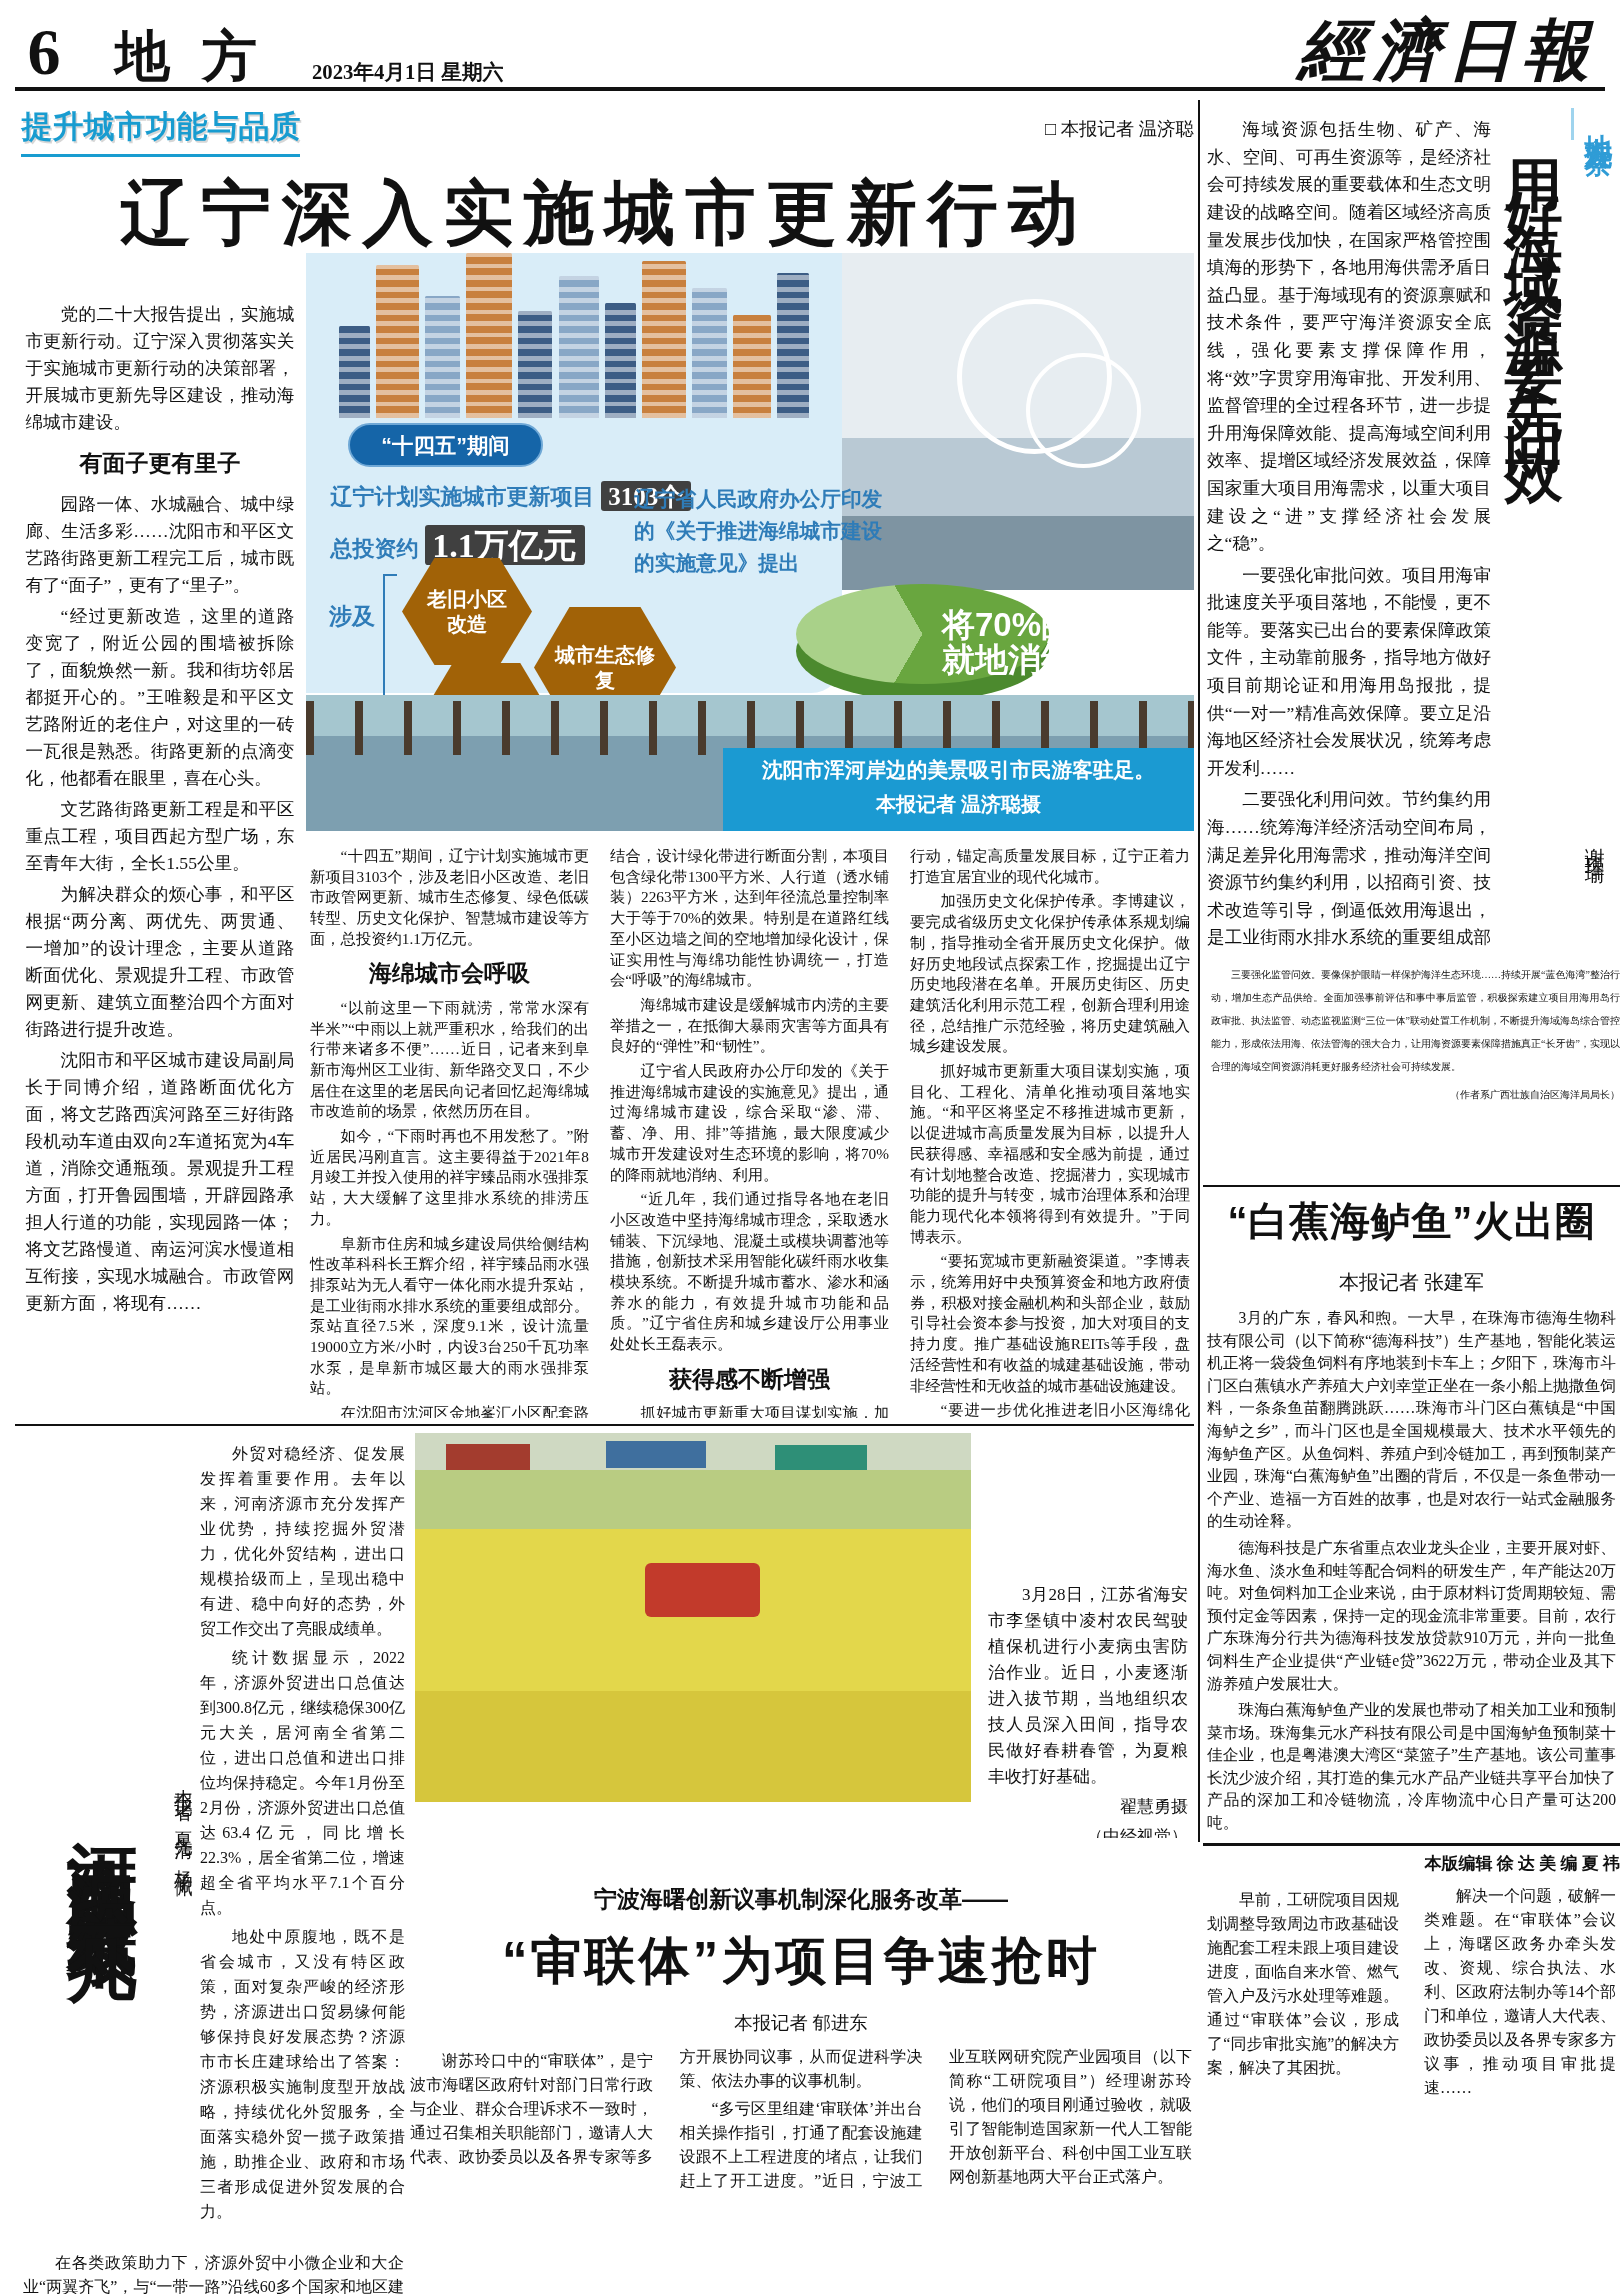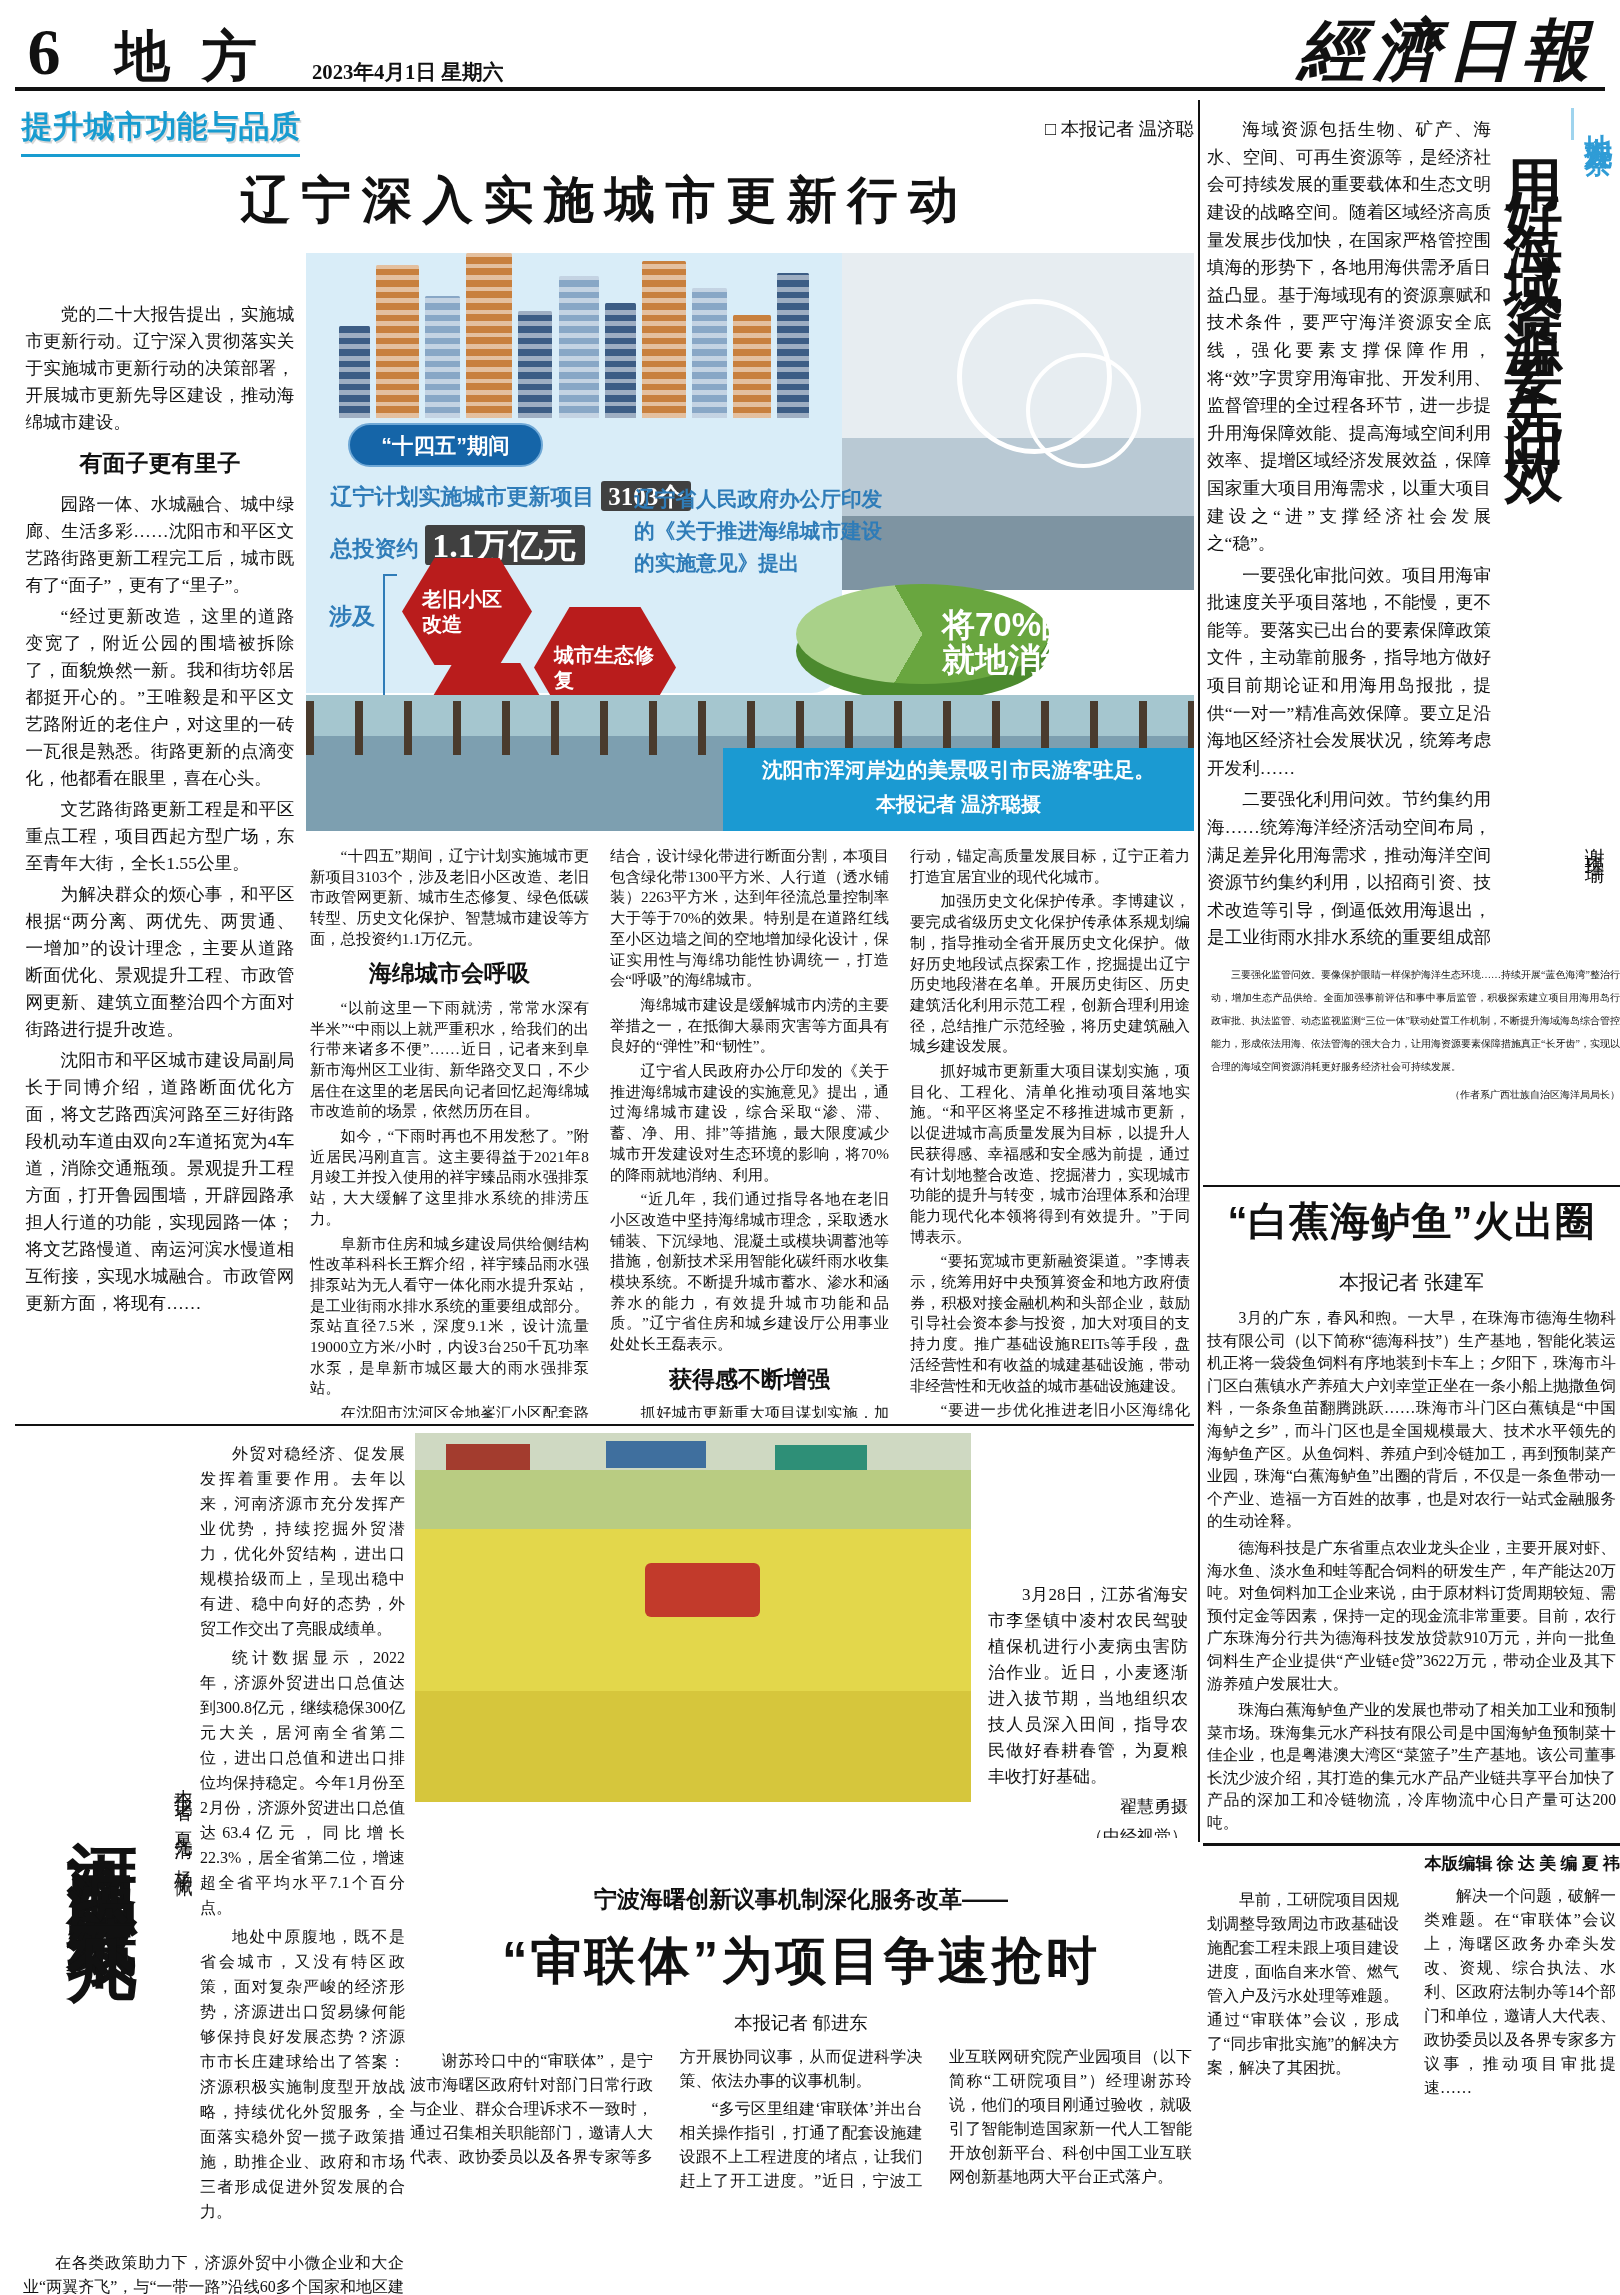--- a/index.html
+++ b/index.html
@@ -6,22 +6,22 @@
   #page{position:relative;width:1620px;height:2295px;background:#fff;margin:0 auto;overflow:hidden;color:#111;
         font-family:"Liberation Serif",serif}
   .abs{position:absolute}
   .sans{font-family:"Liberation Sans",sans-serif}
   p.b{margin:4px;text-align:justify;text-indent:2em}
   p.nc{text-indent:0}
   .col{position:absolute;overflow:hidden}
   .vtx{writing-mode:vertical-rl;text-orientation:upright}
   .sub{font-weight:bold;text-align:center;font-size:23px;margin:13.8px 0;font-family:"Liberation Sans",sans-serif}
   .hl{background:#404040;color:#fff;font-weight:bold;padding:1.5px 7.7px;border-radius:3.1px;font-family:Liberation Serif, serif}
-  .hex{position:absolute;background:#b91c1c;color:#fff;font-weight:bold;display:flex;align-items:center;justify-content:center;
-       clip-path:polygon(25% 0,75% 0,100% 50%,75% 100%,25% 100%,0 50%);font-family:"Liberation Sans",sans-serif;
+  .hex{position:absolute;background:#a16207;color:#fff;font-weight:bold;display:flex;align-items:center;justify-content:center;
+       text-align:center;clip-path:polygon(25% 0,75% 0,100% 50%,75% 100%,25% 100%,0 50%);font-family:"Liberation Sans",sans-serif;
        font-size:20px;line-height:1.25;padding:0 20px;box-sizing:border-box}
   .sk{position:absolute;left:0;top:0;width:100%;height:165px;overflow:hidden;white-space:nowrap;text-align:center}
   .sk i{display:inline-block;vertical-align:bottom;margin:0 3.1px;border-radius:1.5px 1.5px 0 0;
         background-image:repeating-linear-gradient(0deg,rgba(255,255,255,.5) 0 4.6px,rgba(0,0,0,0) 4.6px 11.5px)}
   .sk i:nth-child(odd){background-color:#3c5d85}
   .sk i:nth-child(even){background-color:#c8803e}
   .sk i:nth-child(3n){background-color:#88a7c6}
   .rule{position:absolute;background:#111}
 </style>
 </head>
@@ -30,21 +30,21 @@
 <div id="page">
 
   <div class="abs" style="left:27.6px;top:13.8px;font-size:66px;font-weight:bold">6</div>
   <div class="abs" style="left:115px;top:20px;font-size:55px;font-weight:bold;letter-spacing:32px">地方</div>
   <div class="abs" style="left:312px;top:58px;font-size:20.7px;font-weight:bold">2023年4月1日  星期六</div>
   <div class="abs" style="right:23px;top:4.6px;font-size:67px;font-weight:bold;font-style:italic;letter-spacing:7.7px">經濟日報</div>
   <div class="rule" style="left:15.3px;top:87px;width:1590px;height:3.8px"></div>
 
   <div class="abs sans" style="left:21.4px;top:106px;font-size:31px;font-weight:bold;color:#189cd0;border-bottom:3.8px solid #189cd0;padding-bottom:6.1px;text-shadow:1.5px 1.5px 0 #d7d7d7">提升城市功能与品质</div>
   <div class="abs" style="left:957px;top:116px;width:237px;font-size:18.4px;text-align:right">□ 本报记者  温济聪</div>
-  <div class="abs sans" style="left:15.3px;top:167px;width:1179px;font-size:50px;font-weight:bold;letter-spacing:10.7px;text-align:center">辽宁深入实施城市更新行动</div>
+  <div class="abs sans" style="left:15.3px;top:167px;width:1179px;font-size:70px;font-weight:bold;letter-spacing:10.7px;text-align:center">辽宁深入实施城市更新行动</div>
 
   <div class="col" style="left:21.4px;top:297px;width:277px;height:1119px;font-size:17.6px;line-height:27px">
     <p class="b">党的二十大报告提出，实施城市更新行动。辽宁深入贯彻落实关于实施城市更新行动的决策部署，开展城市更新先导区建设，推动海绵城市建设。</p>
     <div class="sub">有面子更有里子</div>
     <p class="b">园路一体、水城融合、城中绿廊、生活多彩……沈阳市和平区文艺路街路更新工程完工后，城市既有了“面子”，更有了“里子”。</p>
     <p class="b">“经过更新改造，这里的道路变宽了，附近公园的围墙被拆除了，面貌焕然一新。我和街坊邻居都挺开心的。”王唯毅是和平区文艺路附近的老住户，对这里的一砖一瓦很是熟悉。街路更新的点滴变化，他都看在眼里，喜在心头。</p>
     <p class="b">文艺路街路更新工程是和平区重点工程，项目西起方型广场，东至青年大街，全长1.55公里。</p>
     <p class="b">为解决群众的烦心事，和平区根据“两分离、两优先、两贯通、一增加”的设计理念，主要从道路断面优化、景观提升工程、市政管网更新、建筑立面整治四个方面对街路进行提升改造。</p>
     <p class="b">沈阳市和平区城市建设局副局长于同博介绍，道路断面优化方面，将文艺路西滨河路至三好街路段机动车道由双向2车道拓宽为4车道，消除交通瓶颈。景观提升工程方面，打开鲁园围墙，开辟园路承担人行道的功能，实现园路一体；将文艺路慢道、南运河滨水慢道相互衔接，实现水城融合。市政管网更新方面，将现有……</p>
   </div>

